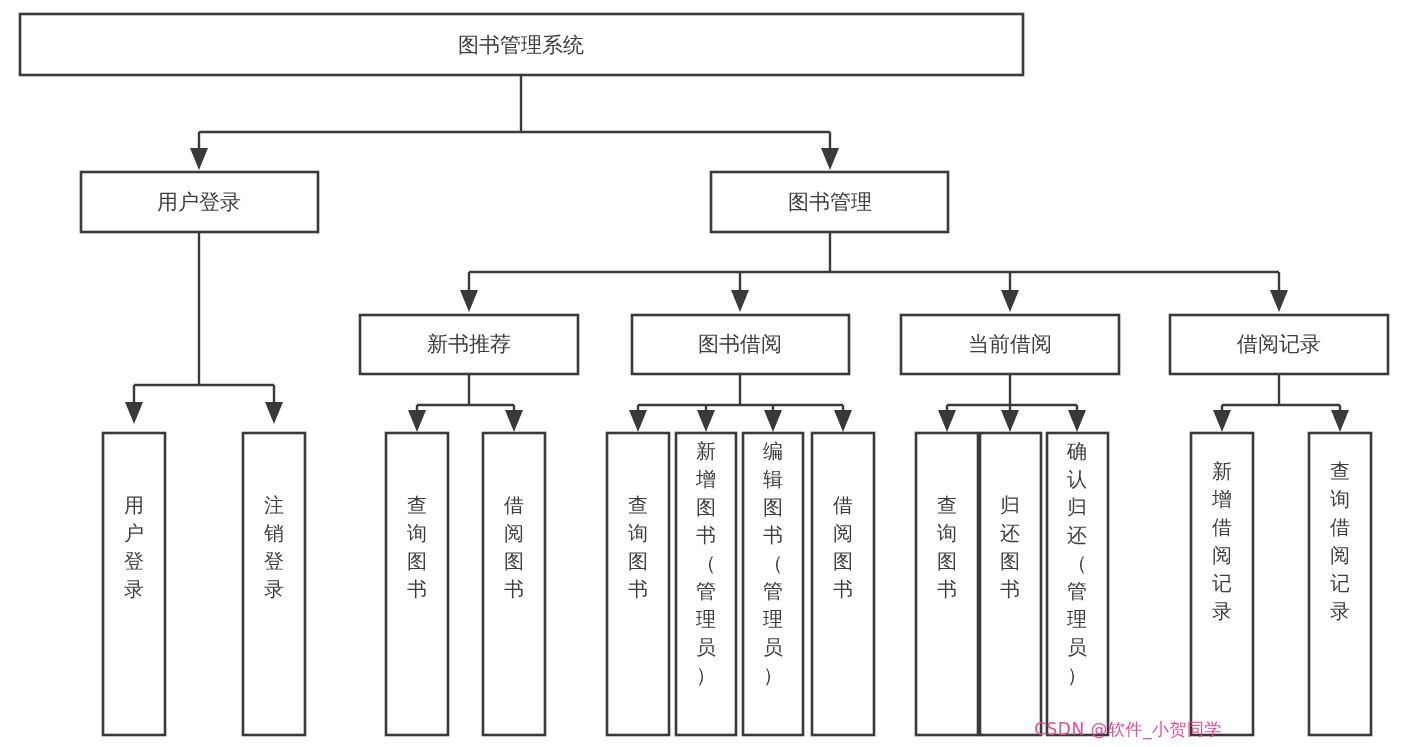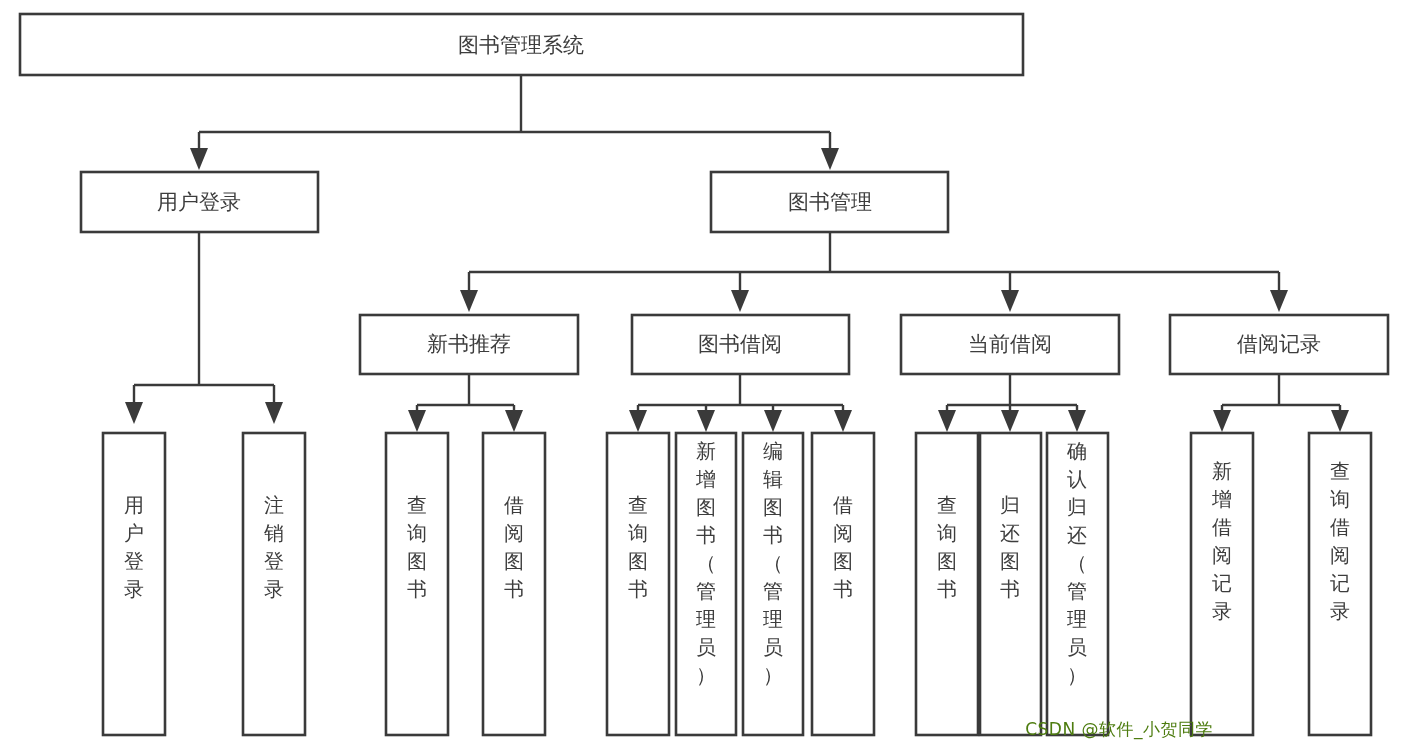--- a/index.html
+++ b/index.html
@@ -46,25 +46,25 @@
     stroke: #3a3a3a;
     stroke-width: 2.4;
     fill: none;
   }
   .arrow-head {
     fill: #3a3a3a;
     stroke: none;
   }
   .watermark {
     position: absolute;
-    right: 13px;
+    right: 4px;
     bottom: 6px;
     font-family: "DejaVu Sans", "Liberation Sans", sans-serif;
     font-size: 17px;
-    color: #4d7c0f;
+    color: #ec4899;
     letter-spacing: 0.5px;
     white-space: nowrap;
     user-select: none;
   }
 </style>
 </head>
 <body>
 
 <div id="diagram-root">
   <svg class="diagram" viewBox="0 0 1405 747" xmlns="http://www.w3.org/2000/svg">

